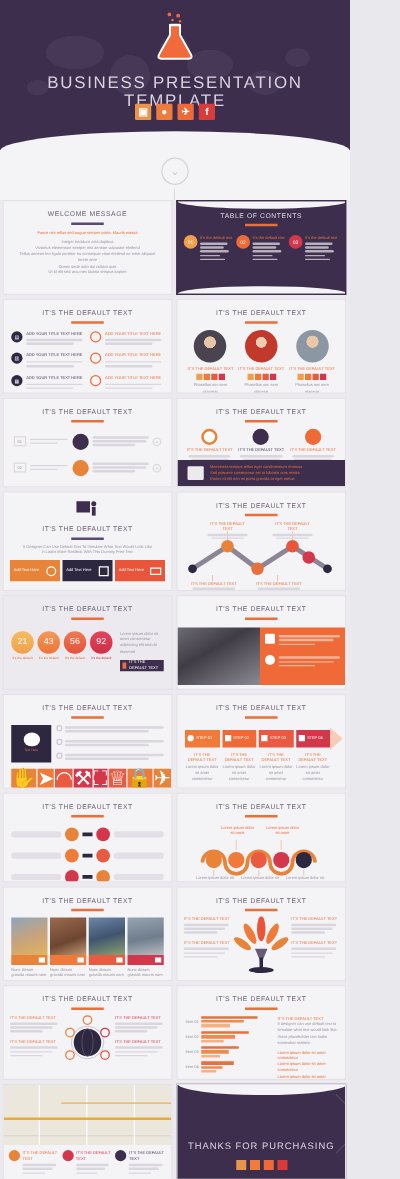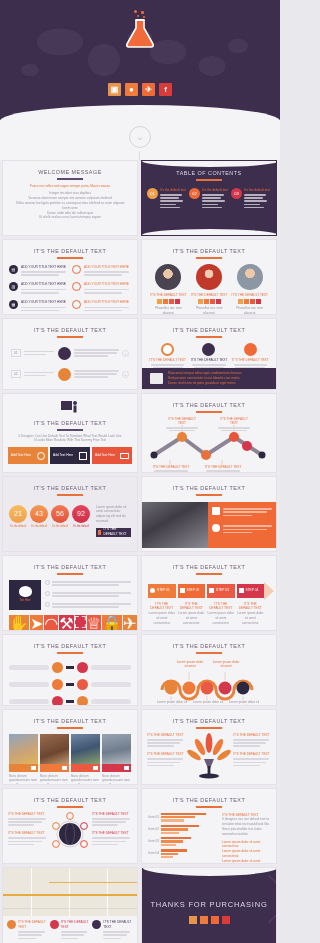--- a/index.html
+++ b/index.html
@@ -116,20 +116,21 @@
         <div class="bub" style="left:10px;top:1px;width:2.5px;height:2.5px;"></div>
         <div class="bub" style="left:6px;top:5px;width:2px;height:2px;"></div>
         <div class="bub" style="left:12px;top:6px;width:2px;height:2px;"></div>
       </div>
       <svg width="34" height="30" viewBox="0 0 34 30" style="position:absolute;left:0;top:8px;">
         <path d="M13 2 L21 2 L21 10 L30 26 Q31 29 28 29 L6 29 Q3 29 4 26 L13 10 Z" fill="#f06a3a" stroke="#ffffff" stroke-width="1.6" stroke-linejoin="round"></path>
         <rect x="12.4" y="1" width="9.2" height="2" rx="1" fill="#ffffff"></rect>
       </svg>
     </div>
 
+    <div class="hero-title">BUSINESS PRESENTATION TEMPLATE</div>
 
     <div class="socials">
       <div class="soc" style="background:#e8944a">▣</div>
       <div class="soc" style="background:#ef7b3c">●</div>
       <div class="soc" style="background:#ef6a36">✈</div>
       <div class="soc" style="background:#d93b3b">f</div>
     </div>
 
     <div class="hero-curve"></div>
   </div>
@@ -884,21 +885,21 @@
                 <div class="ln" style="width:80%"></div>
                 <div class="ln" style="width:60%"></div>
               </div>
           </div>
         </div>
       </div>
 
       <div class="slide footerdark h80">
         <div class="foot-curve"></div>
         <div class="arrowcurve"></div>
-        <div style="text-align:center;color:#ded8e4;font-size:7.5px;letter-spacing:.8px;margin-top:32px">THANKS FOR PURCHASING</div>
+        <div style="text-align:center;color:#ded8e4;font-size:7.5px;letter-spacing:.8px;margin-top:44px">THANKS FOR PURCHASING</div>
         <div style="display:flex;justify-content:center;gap:3px;margin-top:7px">
           <span class="sq" style="width:8px;height:8px;background:#e8944a"></span>
           <span class="sq" style="width:8px;height:8px;background:#ef7b3c"></span>
           <span class="sq" style="width:8px;height:8px;background:#ef6a36"></span>
           <span class="sq" style="width:8px;height:8px;background:#d93b3b"></span>
         </div>
       </div>
     </div>
 
   </div>

